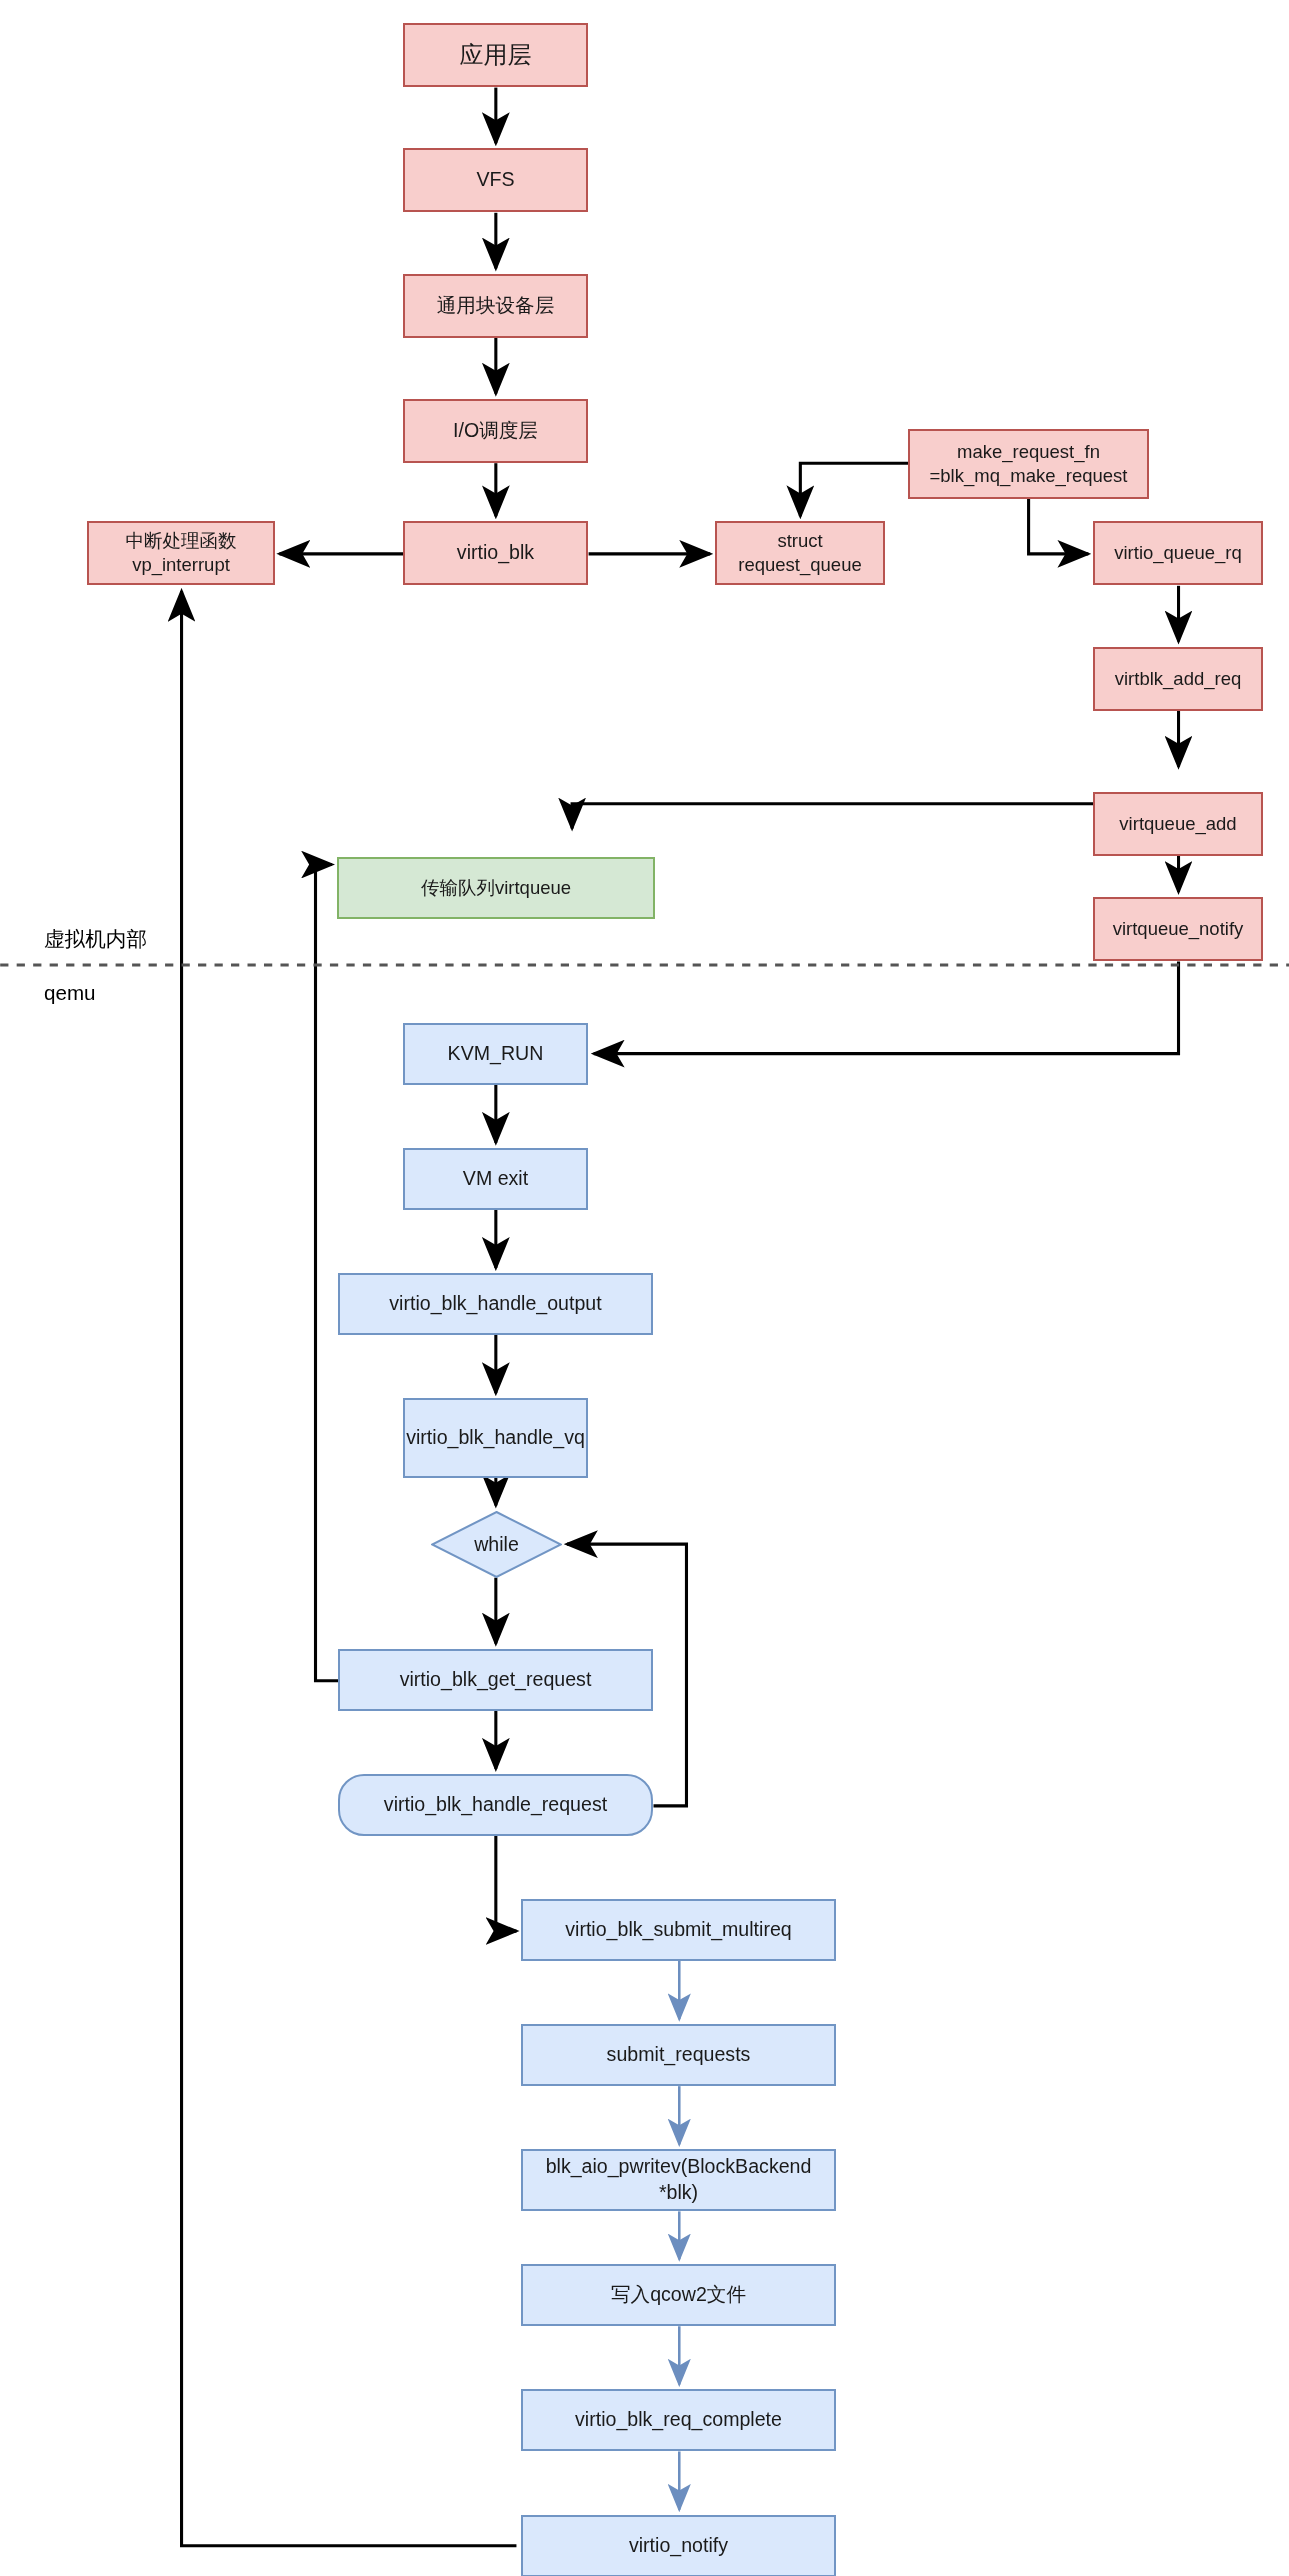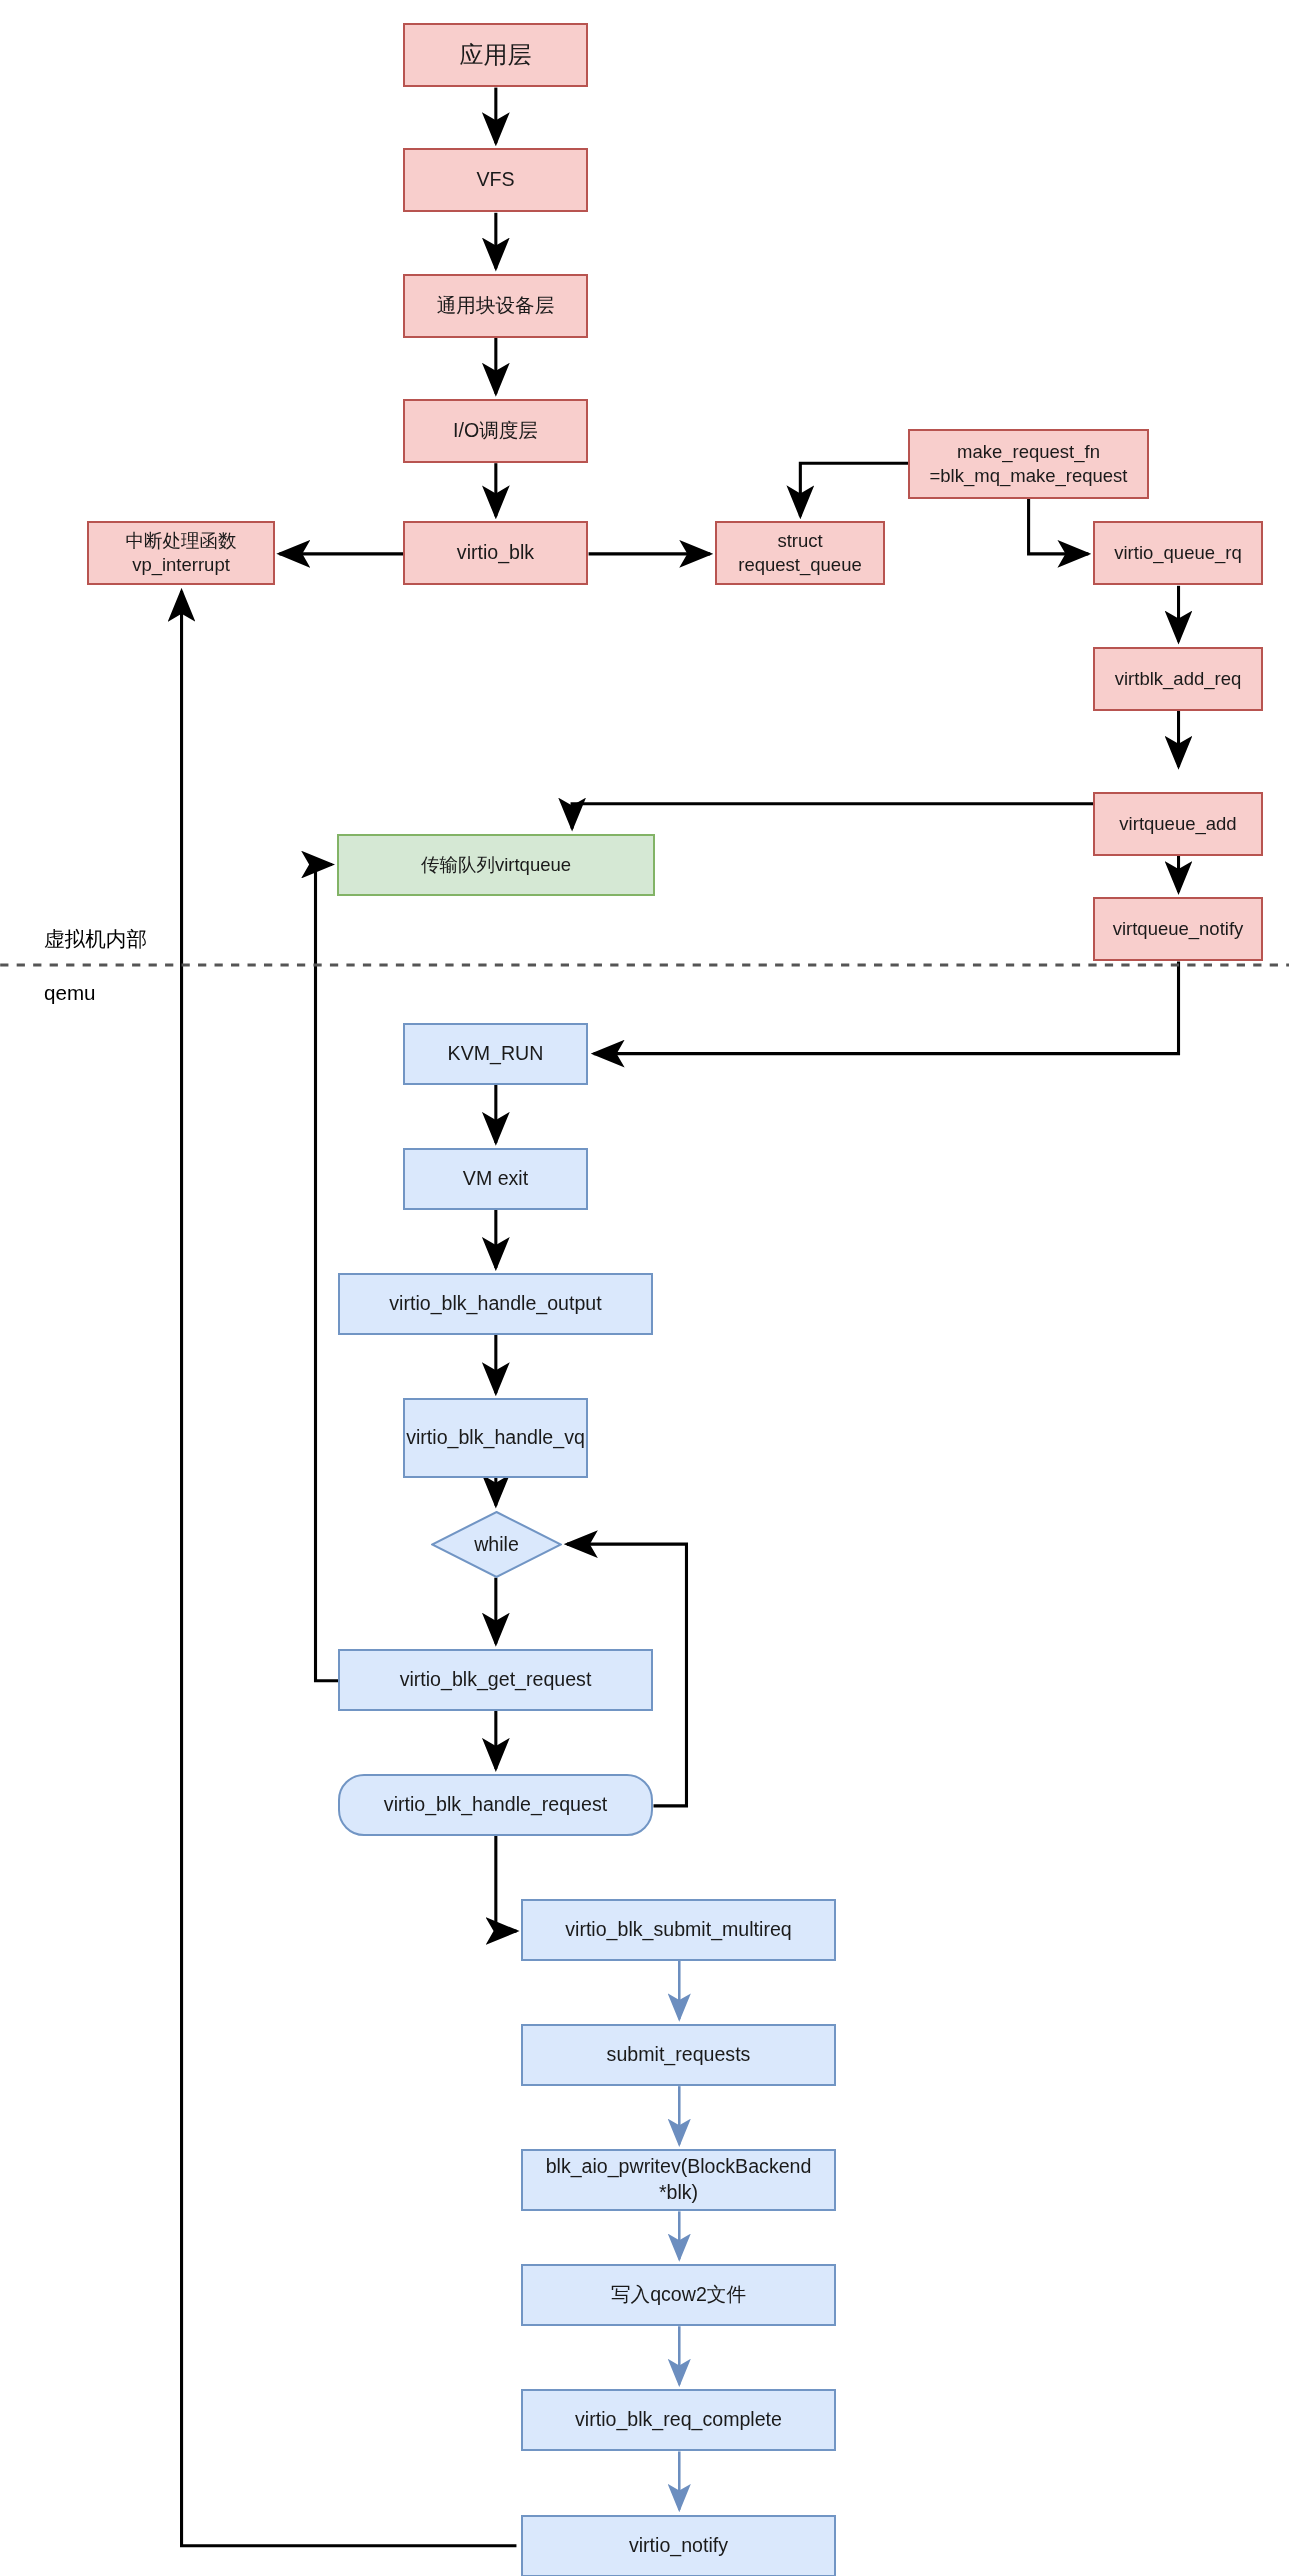--- a/index.html
+++ b/index.html
@@ -45,20 +45,21 @@
   }
   .node.blue {
     background: #dae8fc;
     border-color: #7195c4;
     color: #1a1a1a;
   }
   .node.green {
     background: #d5e8d4;
     border-color: #82b366;
     color: #1a1a1a;
+    margin-top: 23px;
   }
   .node .lbl {
     display: block;
     white-space: pre-line;
     padding: 0 5.2px;
   }
   .diamond {
     position: absolute;
     z-index: 5;
   }

